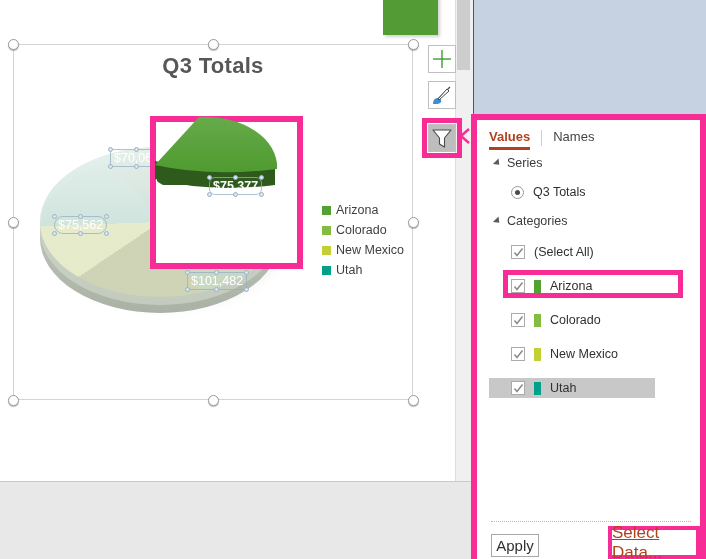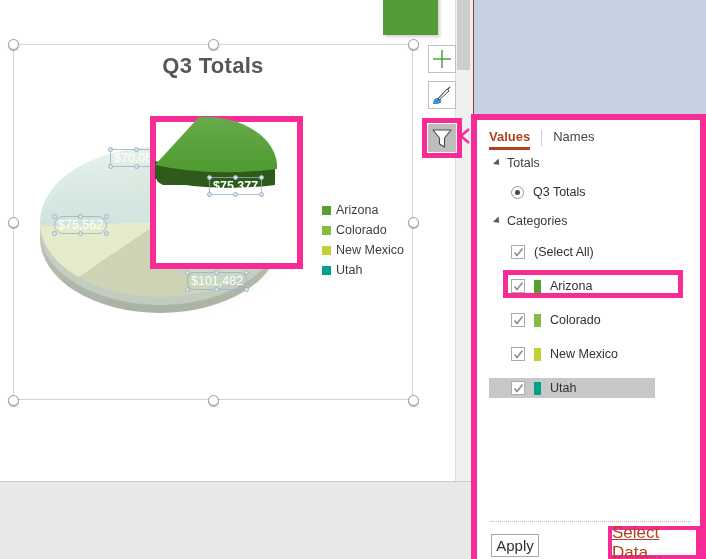--- a/index.html
+++ b/index.html
@@ -220,21 +220,21 @@
 <div class="dlabel sel" style="left:110px;top:149px;">
   <span>$70,062</span>
   <i class="dot d-tl"></i>
   <i class="dot d-tc"></i>
   <i class="dot d-tr"></i>
   <i class="dot d-bl"></i>
   <i class="dot d-bc"></i>
   <i class="dot d-br"></i>
 </div>
 
-<div class="dlabel sel" style="left:187px;top:272px;border-radius:7px;">
+<div class="dlabel sel" style="left:187px;top:272px;">
   <span>$101,482</span>
   <i class="dot d-tl"></i>
   <i class="dot d-tc"></i>
   <i class="dot d-tr"></i>
   <i class="dot d-bl"></i>
   <i class="dot d-bc"></i>
   <i class="dot d-br"></i>
 </div>
 
 <div class="legend">
@@ -269,21 +269,21 @@
     <path d="M 6 50 L 50 2 A 72 50 0 0 1 128 54 Q 60 62 6 50 Z" fill="url(#azg)"></path>
     <defs>
       <linearGradient id="azg" x1="0" y1="0" x2="0" y2="1">
         <stop offset="0%" stop-color="#ffffff" stop-opacity="0.12"></stop>
         <stop offset="100%" stop-color="#2f6b1c" stop-opacity="0.10"></stop>
       </linearGradient>
     </defs>
   </svg>
 </div>
 
-<div class="dlabel sel" style="left:209px;top:177px;font-weight:bold;">
+<div class="dlabel sel" style="left:209px;top:177px;font-weight:bold;border-radius:6px;">
   <span>$75,377</span>
   <i class="dot d-tl"></i>
   <i class="dot d-tc"></i>
   <i class="dot d-tr"></i>
   <i class="dot d-bl"></i>
   <i class="dot d-bc"></i>
   <i class="dot d-br"></i>
 </div>
 
 <div class="chart-btn" style="left:428px;top:45px;">
@@ -319,21 +319,21 @@
   <div class="panel-inner">
 
     <div class="tabs">
       <div class="tab active">Values</div>
       <div class="tab-sep"></div>
       <div class="tab inactive">Names</div>
     </div>
 
     <div class="group-head" style="left:18px;top:36px;">
       <i class="tri"></i>
-      <span>Totals</span>
+      <span>Series</span>
     </div>
 
     <div class="opt-row" style="left:34px;top:62px;">
       <span class="radio"></span>
       <span>Q3 Totals</span>
     </div>
 
     <div class="group-head" style="left:18px;top:94px;">
       <i class="tri"></i>
       <span>Categories</span>

